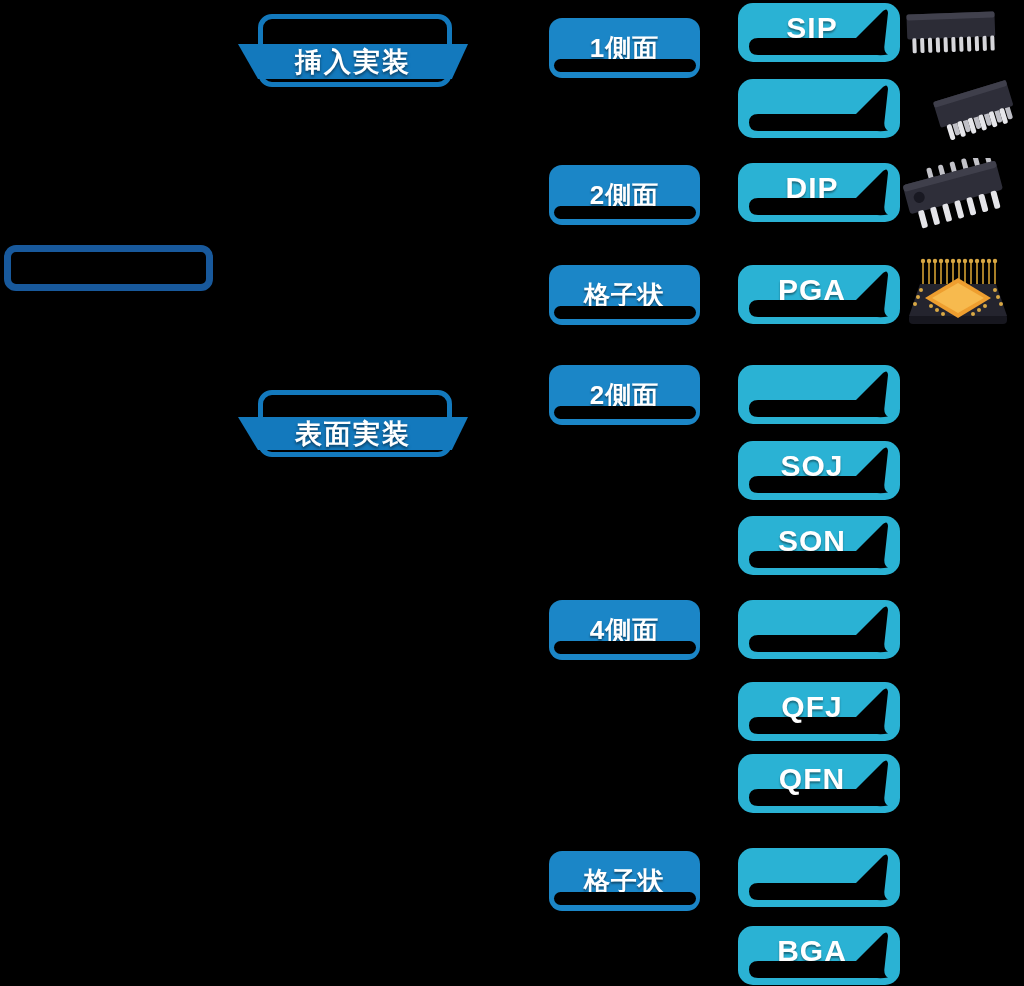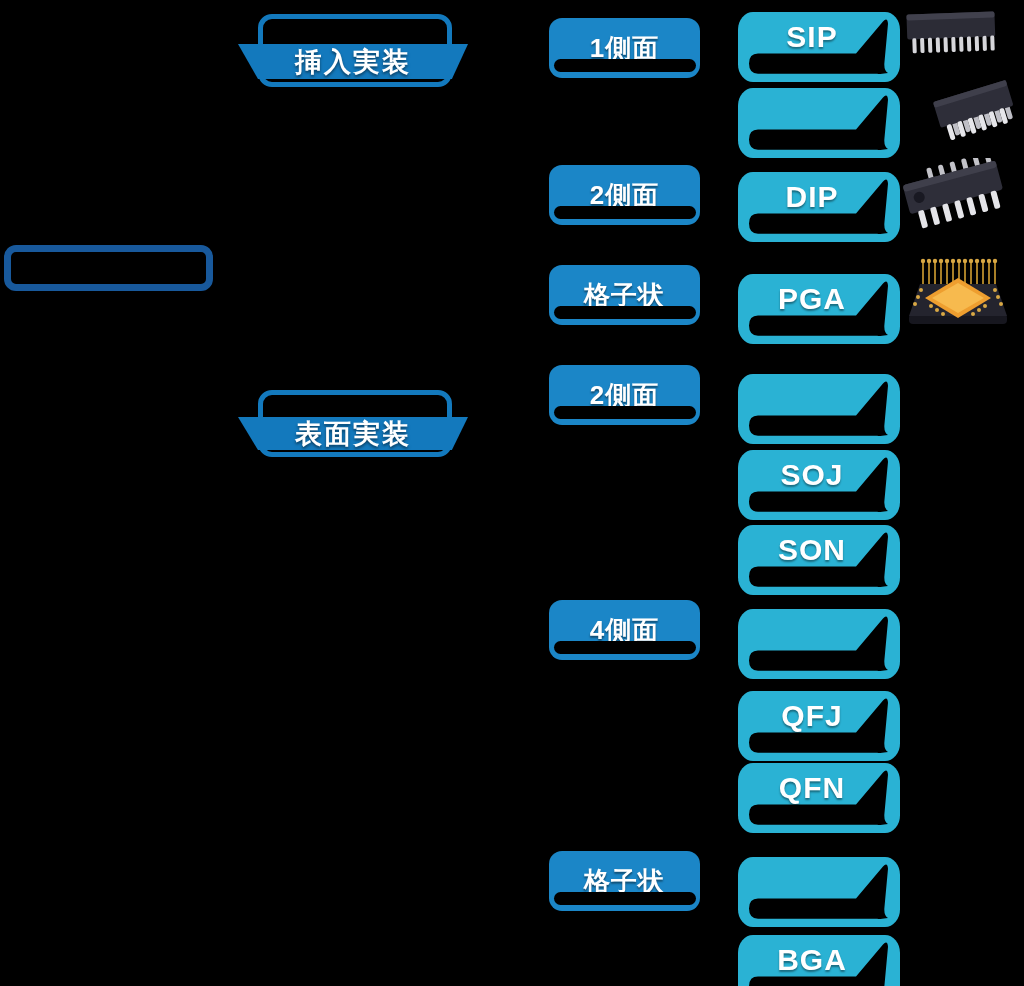--- a/index.html
+++ b/index.html
@@ -40,21 +40,21 @@
   }
   .mid-box .label{
     color:var(--text-white,#fff);font-size:26px;font-weight:bold;letter-spacing:1px;
     text-shadow:0 2px 2px rgba(0,0,0,.45);
   }
   .mid-box .stripe{
     position:absolute;left:5px;right:4px;bottom:6px;height:13px;
     background:#000;border-radius:8px;
   }
   
-  .leaf-box{position:absolute;left:738px;width:162px;height:70px;margin-top:9px;}
+  .leaf-box{position:absolute;left:738px;width:162px;height:59px;}
   .leaf-box svg{position:absolute;left:0;top:0;width:100%;height:100%;display:block;}
   .leaf-box .bg{fill:var(--leaf-cyan,#2ab2d4);}
   .leaf-box .swoosh{fill:#000;}
   .leaf-label{
     position:absolute;left:0;right:14px;top:0;height:50px;
     display:flex;align-items:center;justify-content:center;
     color:var(--text-white,#fff);font-size:30px;font-weight:600;letter-spacing:1px;
     text-shadow:0 2px 2px rgba(0,0,0,.4);
   }
   .chip{position:absolute;}

